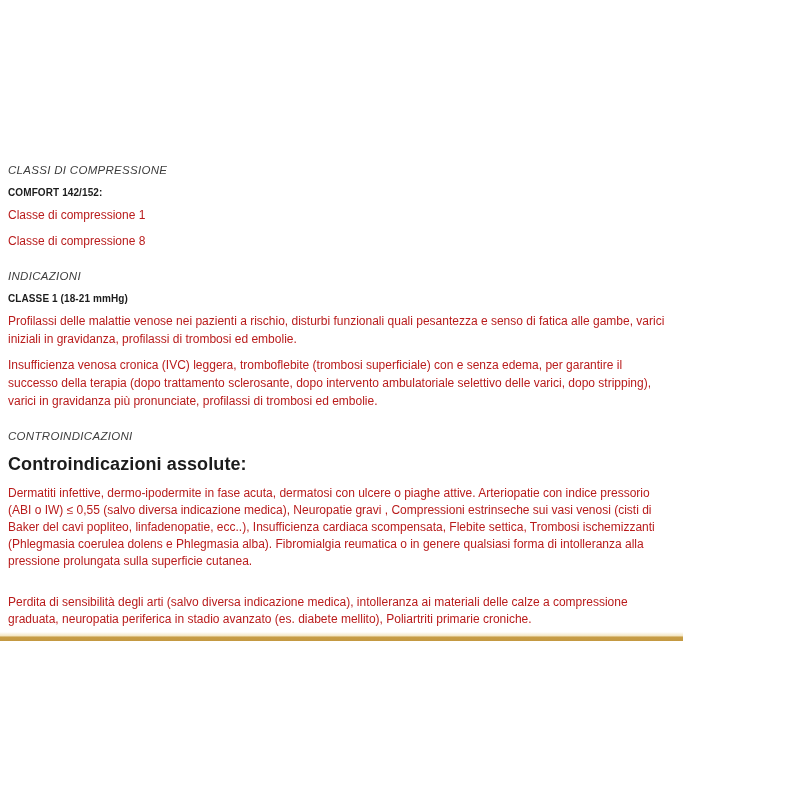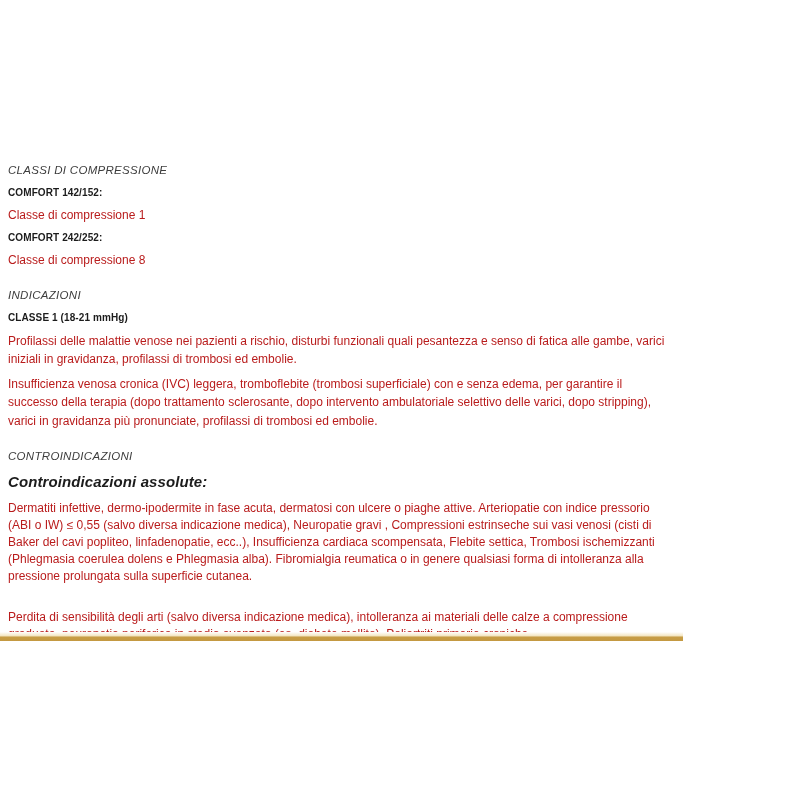--- a/index.html
+++ b/index.html
@@ -40,23 +40,22 @@
     line-height: 1.25;
     letter-spacing: 0.1px;
   }
   .item-text {
     font-size: 12px;
     color: #b91c1c;
     margin: 0 0 7px 0;
     line-height: 1.52;
   }
   .section-contro .item-label {
-    font-size: 15px;
+    font-size: 18px;
     margin: 2px 0 9px 0;
-    font-style: italic;
   }
   .section-contro .item-text {
     line-height: 1.42;
   }
   .section-contro .item + .item { margin-top: 24px; }
   .gold-divider {
     position: absolute;
     left: 0;
     right: 0;
     top: 632px;
@@ -74,21 +73,20 @@
 <div class="page">
   <div class="content">
 
     <div class="section">
       <p class="kicker">CLASSI DI COMPRESSIONE</p>
       <div class="item">
         <p class="item-label">COMFORT 142/152:</p>
         <p class="item-text">Classe di compressione 1</p>
       </div>
       <div class="item">
-        <p class="item-label">COMFORT 242/252:</p>
         <p class="item-text">Classe di compressione 8</p>
       </div>
     </div>
 
     <div class="section">
       <p class="kicker">INDICAZIONI</p>
       <div class="item">
         <p class="item-label">CLASSE 1 (18-21 mmHg)</p>
         <p class="item-text">Profilassi delle malattie venose nei pazienti a rischio, disturbi funzionali quali pesantezza e senso di fatica alle gambe, varici iniziali in gravidanza, profilassi di trombosi ed embolie.</p>
       </div>

